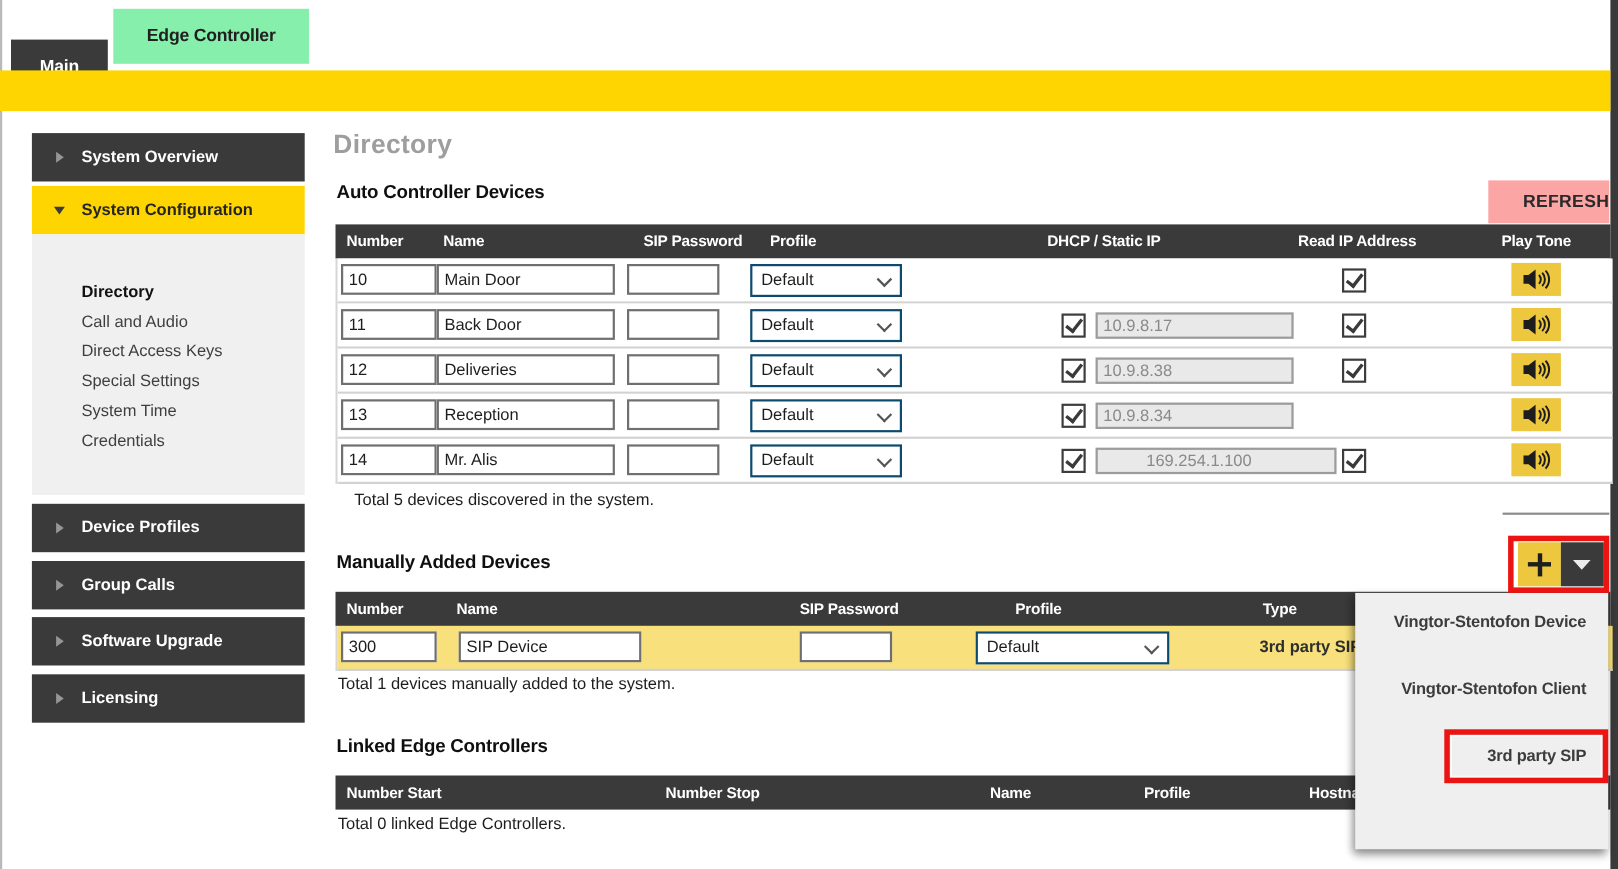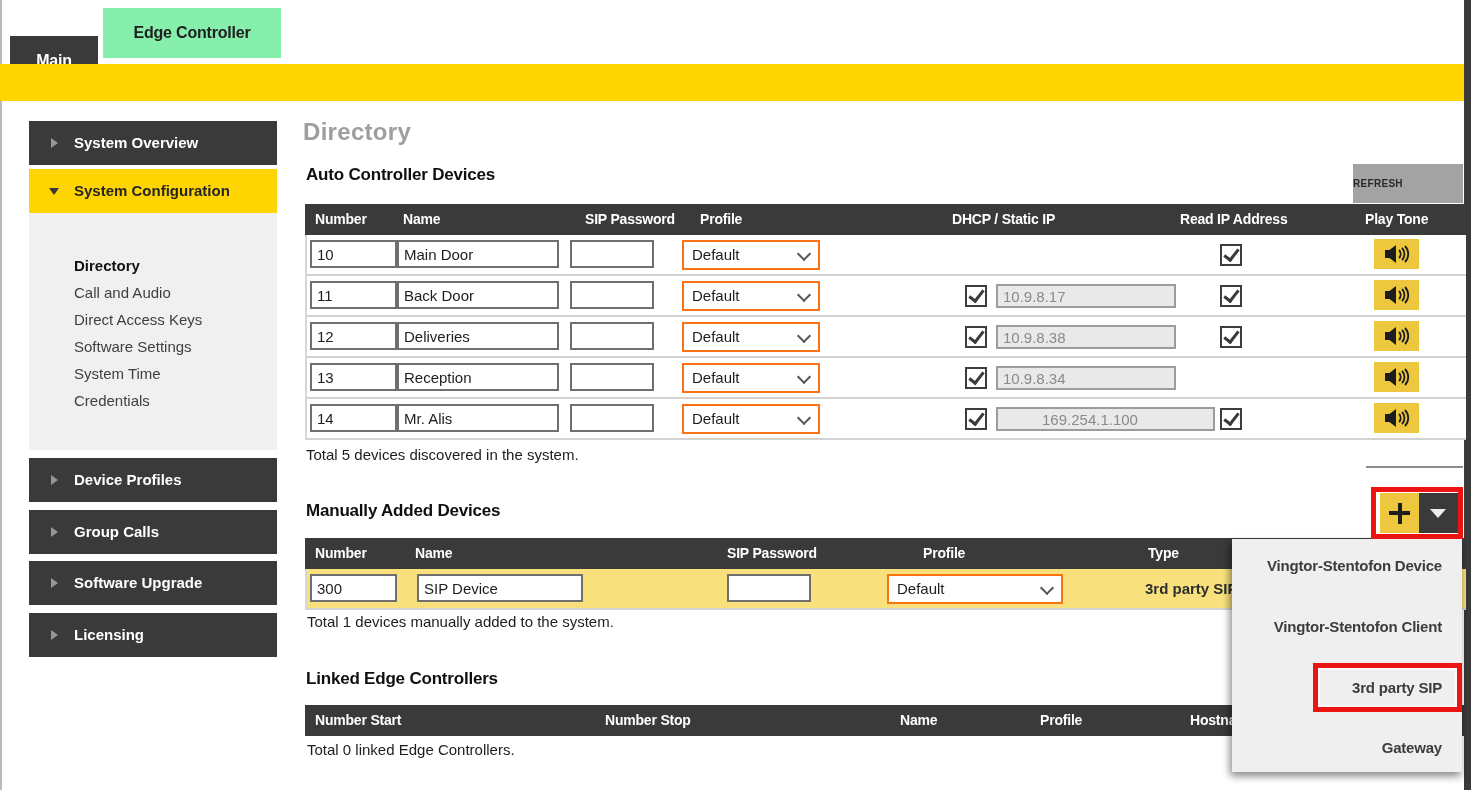--- a/index.html
+++ b/index.html
@@ -28,36 +28,36 @@
   .arr-down{left:20px;top:19px;border-left:5px solid transparent;border-right:5px solid transparent;border-top:7px solid #3a3a3a;}
   .subpanel{left:29px;top:213px;width:248px;height:237px;background:#f0f0f0;}
   .sublink{position:absolute;left:45px;height:27px;line-height:27px;font-size:15px;color:#3f3f3f;cursor:pointer;white-space:nowrap;}
   .sublink.active{font-weight:bold;color:#111111;}
 
   
   .page-title{left:303px;top:118px;font-size:24px;font-weight:bold;color:#9e9e9e;letter-spacing:0.3px;}
   .sec-heading{font-size:17px;font-weight:bold;color:#0f0f0f;letter-spacing:-0.2px;}
   .total-line{font-size:15px;color:#1d1d1d;}
 
-  .refresh-btn{left:1353px;top:164px;width:110px;height:39px;background:#a3a3a3;color:#2a2a2a;
-    font-weight:bold;font-size:10px;text-align:left;line-height:39px;letter-spacing:0.3px;cursor:pointer;}
+  .refresh-btn{left:1353px;top:164px;width:110px;height:39px;background:#fca5a5;color:#2a2a2a;
+    font-weight:bold;font-size:16px;text-align:right;line-height:39px;letter-spacing:0.3px;cursor:pointer;}
 
   
   .thead{left:305px;width:1159px;height:31px;background:#3a3a3a;}
   .thead span{position:absolute;top:0;height:31px;line-height:31px;color:#ffffff;font-weight:bold;font-size:14px;letter-spacing:-0.2px;white-space:nowrap;}
 
   
   .rows{left:305px;width:1159px;border-left:2px solid #d6d6d6;}
   .trow{position:relative;height:39px;border-bottom:2px solid #d2d2d2;background:#ffffff;}
   .trow.hl{background:#f8e07c;}
   .cell-input{position:absolute;top:5px;height:24px;border:2px solid #6f6f6f;background:#ffffff;
     font-family:"Liberation Sans",sans-serif;font-size:15px;color:#1d1d1d;padding:0 5px;box-sizing:content-box;}
   .ip-field{position:absolute;top:8px;height:20px;border:2px solid #9c9c9c;background:#e9e9e9;
     font-family:"Liberation Sans",sans-serif;font-size:15px;color:#8a8a8a;padding:0 5px;}
-  .select{position:absolute;top:5px;height:26px;border:2px solid #f97316;background:#ffffff;cursor:pointer;}
+  .select{position:absolute;top:5px;height:26px;border:2px solid #0c4a6e;background:#ffffff;cursor:pointer;}
   .select .sval{position:absolute;left:8px;top:0;line-height:26px;font-size:15px;color:#1d1d1d;}
   .chev{position:absolute;right:9px;top:7px;width:8px;height:8px;border-right:2px solid #555555;border-bottom:2px solid #555555;transform:rotate(45deg);}
   .checkbox{position:absolute;top:9px;width:18px;height:18px;border:2px solid #3d3d3d;background:#ffffff;cursor:pointer;}
   .checkbox.checked::after{content:"";position:absolute;left:5px;top:0px;width:6px;height:12px;
     border-right:3px solid #3a3a3a;border-bottom:3px solid #3a3a3a;transform:rotate(38deg);}
   .play-btn{position:absolute;left:1067px;top:4px;width:45px;height:30px;background:#edc73e;cursor:pointer;
     display:flex;align-items:center;justify-content:center;}
 
   
   .right-divider{left:1366px;top:466px;width:97px;height:2px;background:#8c8c8c;}
@@ -94,21 +94,21 @@
   <span class="lbl">System Overview</span>
 </div>
 <div class="abs nav-item expanded" style="top:169px;">
   <span class="arr arr-down"></span>
   <span class="lbl">System Configuration</span>
 </div>
 <div class="abs subpanel">
   <span class="sublink active" style="top:39px;">Directory</span>
   <span class="sublink" style="top:66px;">Call and Audio</span>
   <span class="sublink" style="top:93px;">Direct Access Keys</span>
-  <span class="sublink" style="top:120px;">Software Settings</span>
+  <span class="sublink" style="top:120px;">Special Settings</span>
   <span class="sublink" style="top:147px;">System Time</span>
   <span class="sublink" style="top:174px;">Credentials</span>
 </div>
 <div class="abs nav-item" style="top:458px;">
   <span class="arr arr-right"></span>
   <span class="lbl">Device Profiles</span>
 </div>
 <div class="abs nav-item" style="top:510px;">
   <span class="arr arr-right"></span>
   <span class="lbl">Group Calls</span>
@@ -233,21 +233,21 @@
       <svg width="26" height="20" viewBox="0 0 26 20">
         <path d="M1 6 H5.5 L12 1 V19 L5.5 14 H1 Z" fill="#1d1d1d"></path>
         <path d="M15 6 a5.5 5.5 0 0 1 0 8" stroke="#1d1d1d" stroke-width="1.8" fill="none"></path>
         <path d="M18 4 a8.5 8.5 0 0 1 0 12" stroke="#1d1d1d" stroke-width="1.8" fill="none"></path>
         <path d="M21 2 a11.5 11.5 0 0 1 0 16" stroke="#1d1d1d" stroke-width="1.8" fill="none"></path>
       </svg>
     </div>
   </div>
 </div>
 
-<div class="abs total-line" style="left:306px;top:446px;">Total 5 devices discovered in the system.</div>
+<div class="abs total-line" style="left:322px;top:446px;">Total 5 devices discovered in the system.</div>
 <div class="abs right-divider"></div>
 
 <div class="abs sec-heading" style="left:306px;top:501px;">Manually Added Devices</div>
 
 <div class="abs red-box redbox-add">
   <div class="btn-add"><span></span></div>
   <div class="btn-add-menu"><span></span></div>
 </div>
 
 <div class="abs thead" style="top:538px;">
@@ -278,15 +278,14 @@
   <span style="left:595px;">Name</span>
   <span style="left:735px;">Profile</span>
   <span style="left:885px;">Hostname</span>
 </div>
 <div class="abs total-line" style="left:307px;top:741px;">Total 0 linked Edge Controllers.</div>
 
 <div class="abs dropdown">
   <div class="menu-item" style="top:66px;">Vingtor-Stentofon Client</div>
   <div class="menu-item" style="top:5px;">Vingtor-Stentofon Device</div>
   <div class="menu-item" style="top:127px;">3rd party SIP</div>
-  <div class="menu-item" style="top:187px;">Gateway</div>
 </div>
 <div class="abs red-box redbox-sip"></div>
 
 </body></html>

